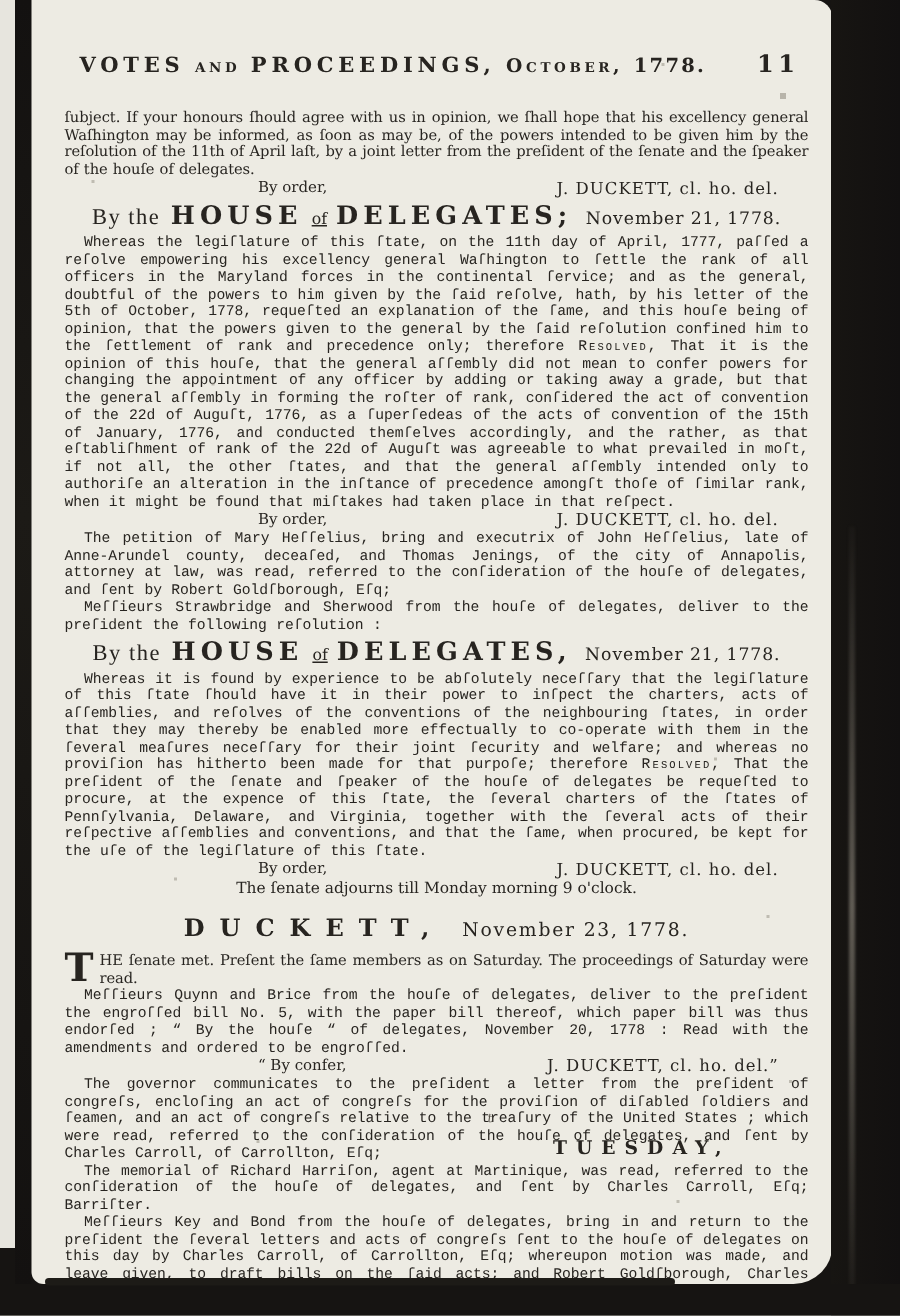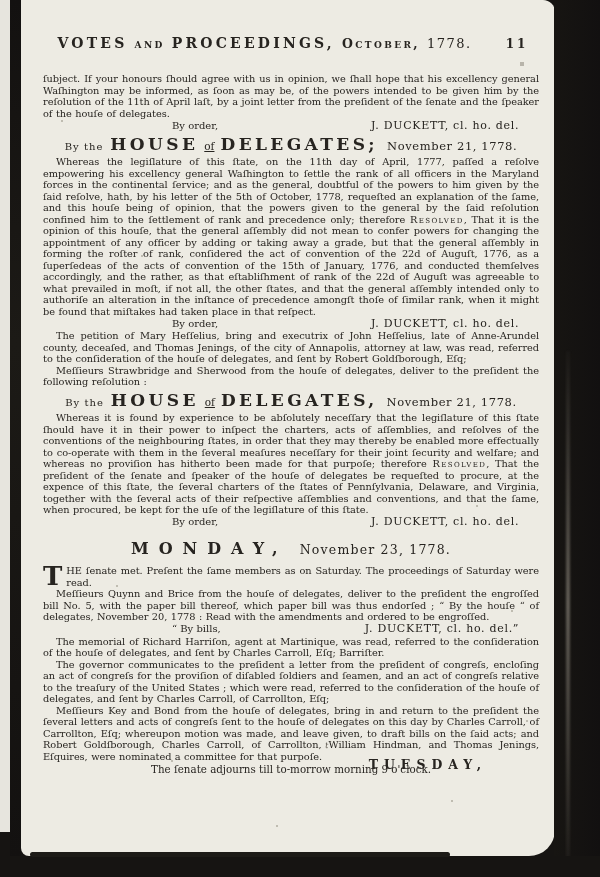--- a/index.html
+++ b/index.html
@@ -62,42 +62,42 @@
   .col{
     padding:20px 16px 0 22px;
   }
   
   .running-head{
     display:flex;align-items:baseline;justify-content:center;
     margin:2px 0 8px 0;white-space:nowrap;
   }
   .rh-lg{font-size:14px;letter-spacing:3.2px;font-weight:bold;margin:0 4px;}
   .rh-sc{font-variant:small-caps;font-size:12.5px;letter-spacing:2.4px;font-weight:bold;margin:14px 3px;}
-  .rh-year{font-size:13px;letter-spacing:1.5px;font-weight:normal;margin-left:4px;}
-  .page-no{font-size:12px;letter-spacing:3px;font-weight:bold;margin-left:34px;}
+  .rh-year{font-size:13px;letter-spacing:1.5px;font-weight:bold;margin-left:4px;}
+  .page-no{font-size:16px;letter-spacing:3px;font-weight:bold;margin-left:34px;}
   
   .bt{
     font-size:9.8px;line-height:11.5px;text-align:justify;
     letter-spacing:-0.05px;word-spacing:0.4px;
   }
-  .ind{text-indent:13px;}
+  .ind{text-indent:13px;font-family:Liberation Mono, monospace;}
   .resolved{font-variant:small-caps;letter-spacing:1.4px;}
   
   .by-order{
     display:flex;align-items:flex-start;font-size:10px;line-height:12px;
     margin:0.5px 0;
   }
   .bo-label{margin-left:26%;}
   .bo-sig{margin-left:auto;margin-right:4%;font-size:11px;letter-spacing:0.7px;}
   
   .house-heading{
     display:flex;align-items:baseline;justify-content:center;white-space:nowrap;
     margin:2.5px 0 2px 0;
   }
-  .hh-bythe{font-size:10px;margin-right:7px;letter-spacing:1px;}
+  .hh-bythe{font-size:15px;margin-right:7px;letter-spacing:1px;font-family:Liberation Serif, serif;}
   .hh-caps{font-size:17px;letter-spacing:3.4px;font-weight:bold;}
   .hh-of{font-size:10.5px;margin:0 6px;text-decoration:underline;}
   .hh-date{font-size:11.5px;letter-spacing:0.6px;margin-left:9px;}
   
   .day-heading{
     display:flex;align-items:baseline;justify-content:center;white-space:nowrap;
     margin:11px 0 7px 0;
   }
   .dh-day{font-size:16px;letter-spacing:10px;font-weight:bold;}
   .dh-date{font-size:12.5px;letter-spacing:1.2px;margin-left:12px;}
@@ -169,37 +169,38 @@
       <span class="hh-date">November 21, 1778.</span>
     </div>
 
     <p class="bt ind"><span>Whereas it is found by experience to be abſolutely neceſſary that the legiſlature of this ſtate ſhould have it in their power to inſpect the charters, acts of aſſemblies, and reſolves of the conventions of the neighbouring ſtates, in order that they may thereby be enabled more effectually to co-operate with them in the ſeveral meaſures neceſſary for their joint ſecurity and welfare; and whereas no proviſion has hitherto been made for that purpoſe; therefore </span><span class="resolved">Resolved</span><span>, That the preſident of the ſenate and ſpeaker of the houſe of delegates be requeſted to procure, at the expence of this ſtate, the ſeveral charters of the ſtates of Pennſylvania, Delaware, and Virginia, together with the ſeveral acts of their reſpective aſſemblies and conventions, and that the ſame, when procured, be kept for the uſe of the legiſlature of this ſtate.</span></p>
 
     <div class="by-order">
       <span class="bo-label">By order,</span>
       <span class="bo-sig">J. DUCKETT, cl. ho. del.</span>
     </div>
 
+    <div class="adjourn">The ſenate adjourns till Monday morning 9 o'clock.</div>
 
     <div class="day-heading">
-      <span class="dh-day">MONDAY,</span>
+      <span class="dh-day">DUCKETT,</span>
       <span class="dh-date">November 23, 1778.</span>
     </div>
 
     <p class="bt"><span class="dropcap">T</span><span>HE ſenate met.  Preſent the ſame members as on Saturday.  The proceedings of Saturday were read.</span></p>
 
     <p class="bt ind" style="clear:both">Meſſieurs Quynn and Brice from the houſe of delegates, deliver to the preſident the engroſſed bill No. 5, with the paper bill thereof, which paper bill was thus endorſed ; “ By the houſe “ of delegates, November 20, 1778 : Read with the amendments and ordered to be engroſſed.</p>
 
     <div class="by-order">
-      <span class="bo-label">“ By bills,</span>
+      <span class="bo-label">“ By confer,</span>
       <span class="bo-sig">J. DUCKETT, cl. ho. del.”</span>
     </div>
 
+    <p class="bt ind">The governor communicates to the preſident a letter from the preſident of congreſs, encloſing an act of congreſs for the proviſion of diſabled ſoldiers and ſeamen, and an act of congreſs relative to the treaſury of the United States ; which were read, referred to the conſideration of the houſe of delegates, and ſent by Charles Carroll, of Carrollton, Eſq;</p>
     <p class="bt ind">The memorial of Richard Harriſon, agent at Martinique, was read, referred to the conſideration of the houſe of delegates, and ſent by Charles Carroll, Eſq; Barriſter.</p>
-    <p class="bt ind">The governor communicates to the preſident a letter from the preſident of congreſs, encloſing an act of congreſs for the proviſion of diſabled ſoldiers and ſeamen, and an act of congreſs relative to the treaſury of the United States ; which were read, referred to the conſideration of the houſe of delegates, and ſent by Charles Carroll, of Carrollton, Eſq;</p>
     <p class="bt ind">Meſſieurs Key and Bond from the houſe of delegates, bring in and return to the preſident the ſeveral letters and acts of congreſs ſent to the houſe of delegates on this day by Charles Carroll, of Carrollton, Eſq; whereupon motion was made, and leave given, to draft bills on the ſaid acts; and Robert Goldſborough, Charles Carroll, of Carrollton, William Hindman, and Thomas Jenings, Eſquires, were nominated a committee for that purpoſe.</p>
 
     <div class="adjourn">The ſenate adjourns till to-morrow morning 9 o'clock.</div>
   </div>
 
   <span class="blemish">t</span>
   <span class="catchword">TUESDAY,</span>
 </div>
 
 <div class="right-band">

